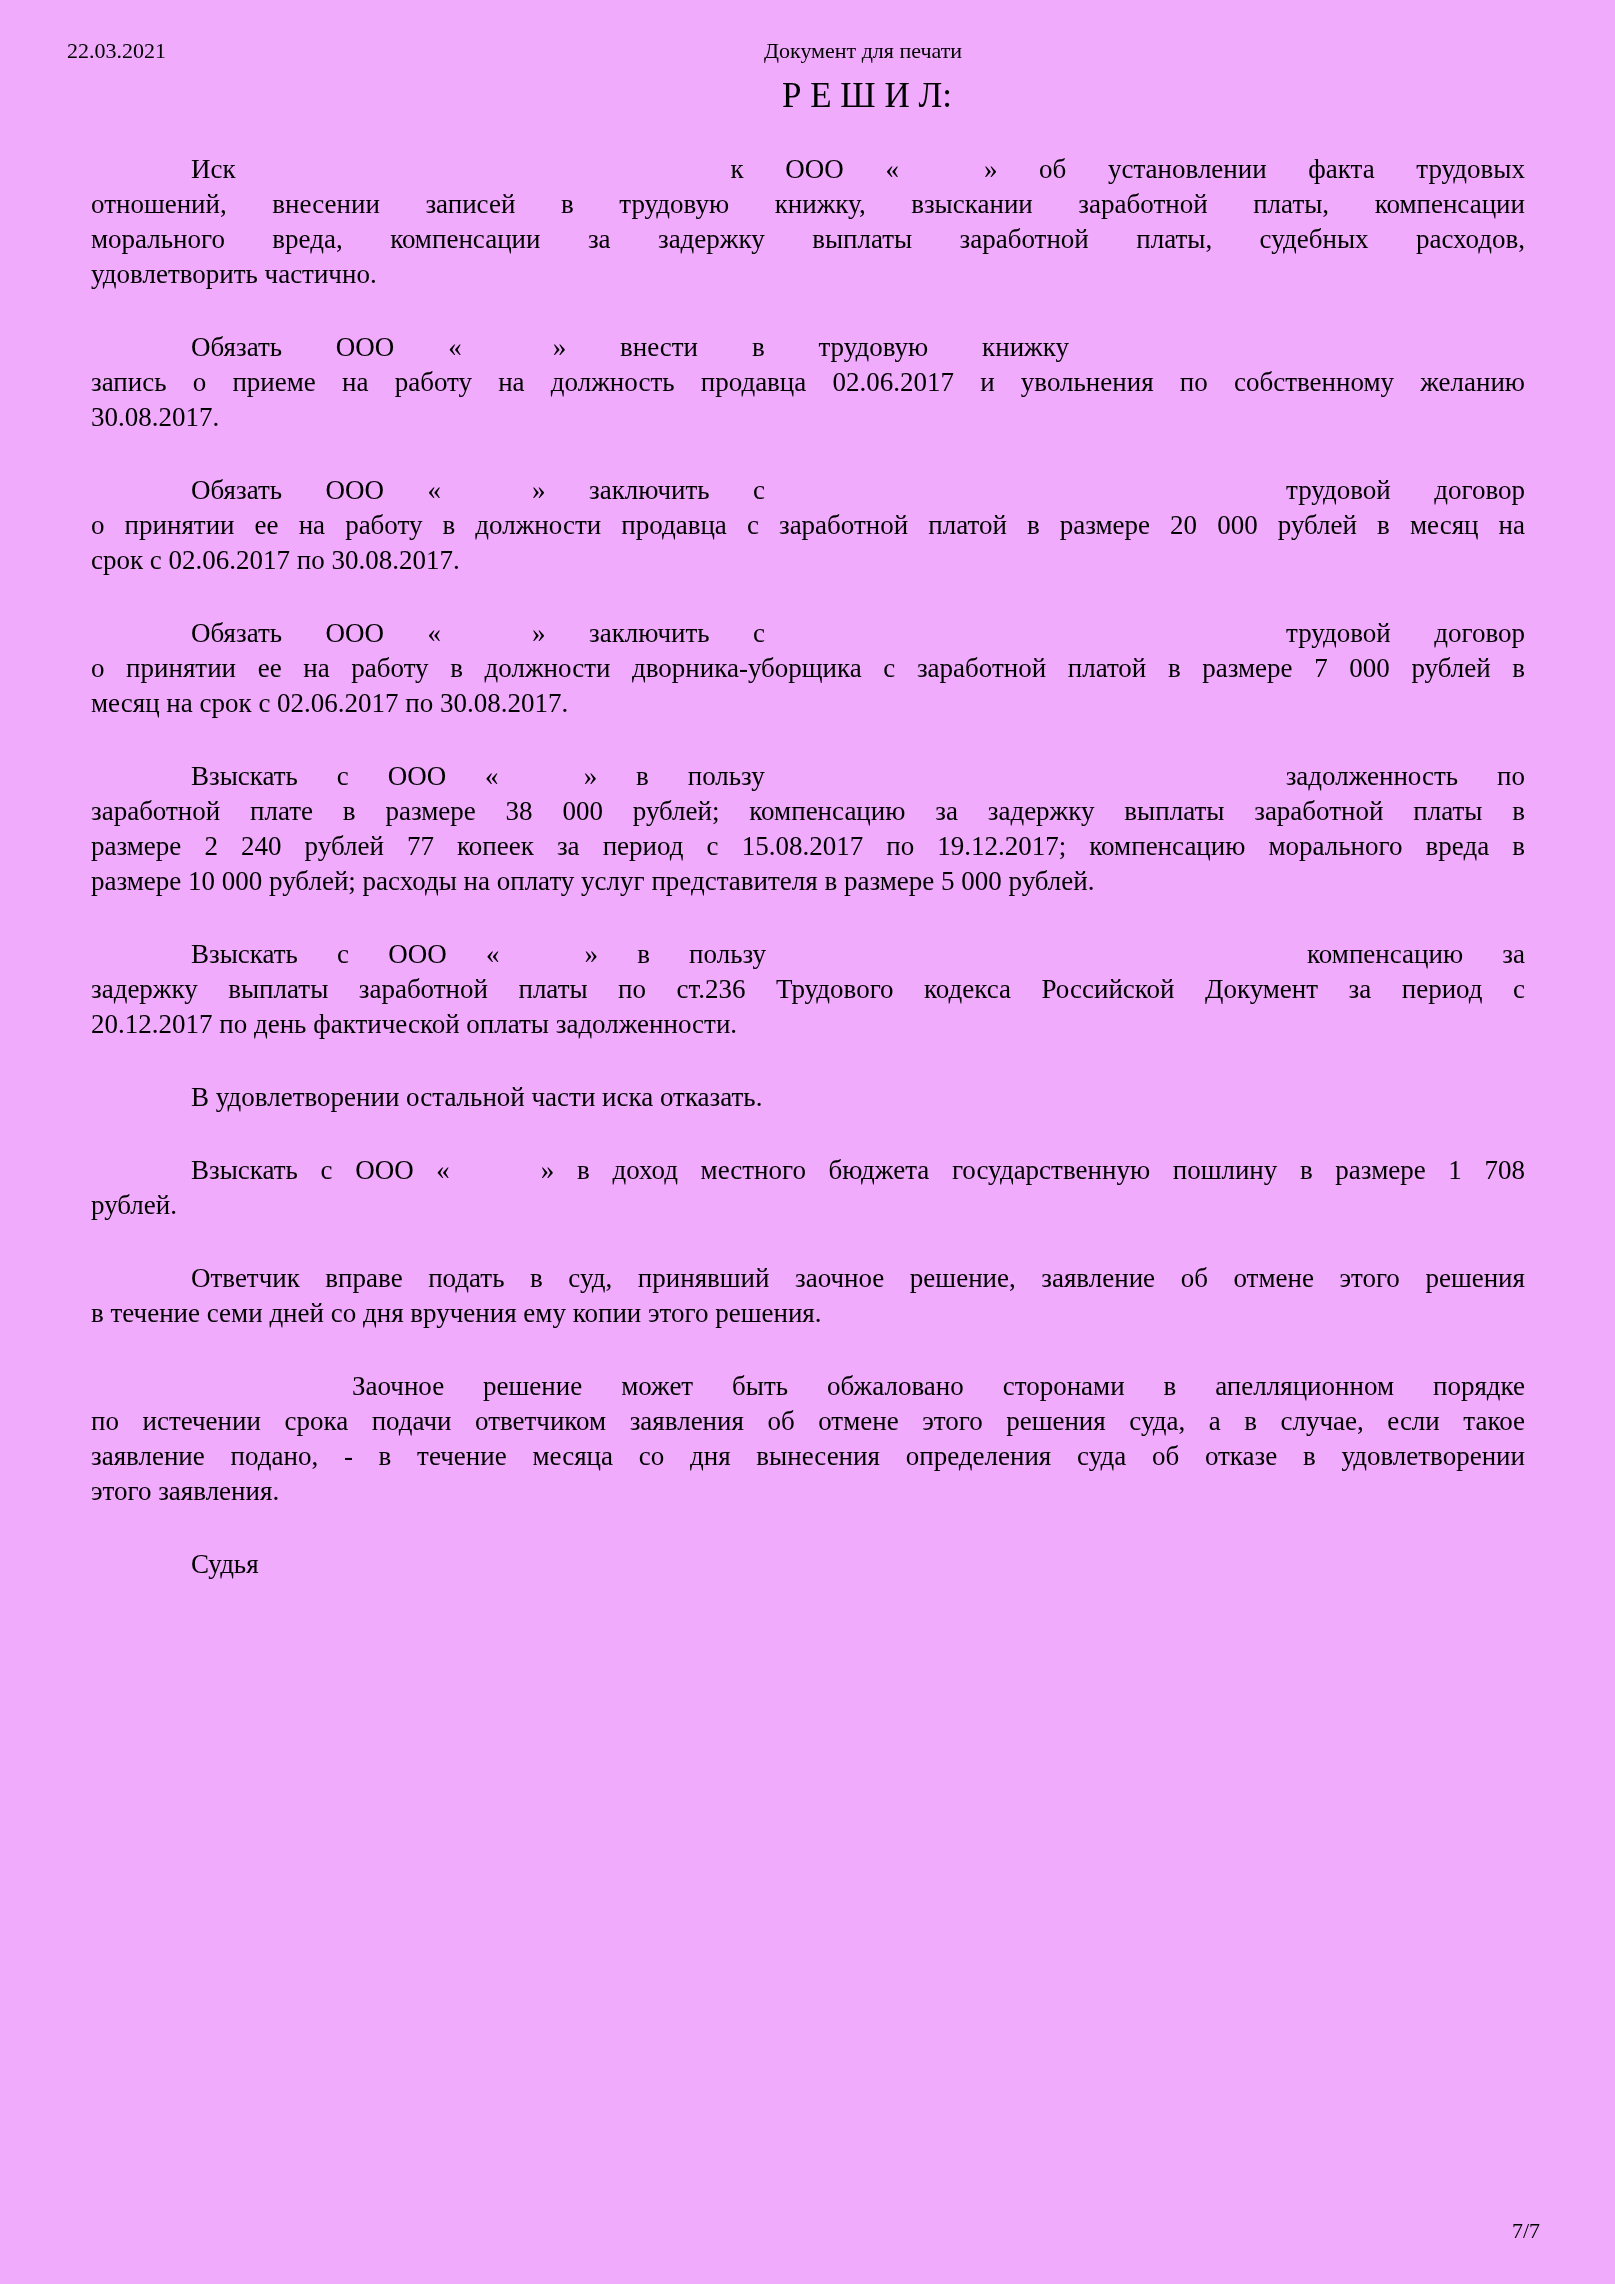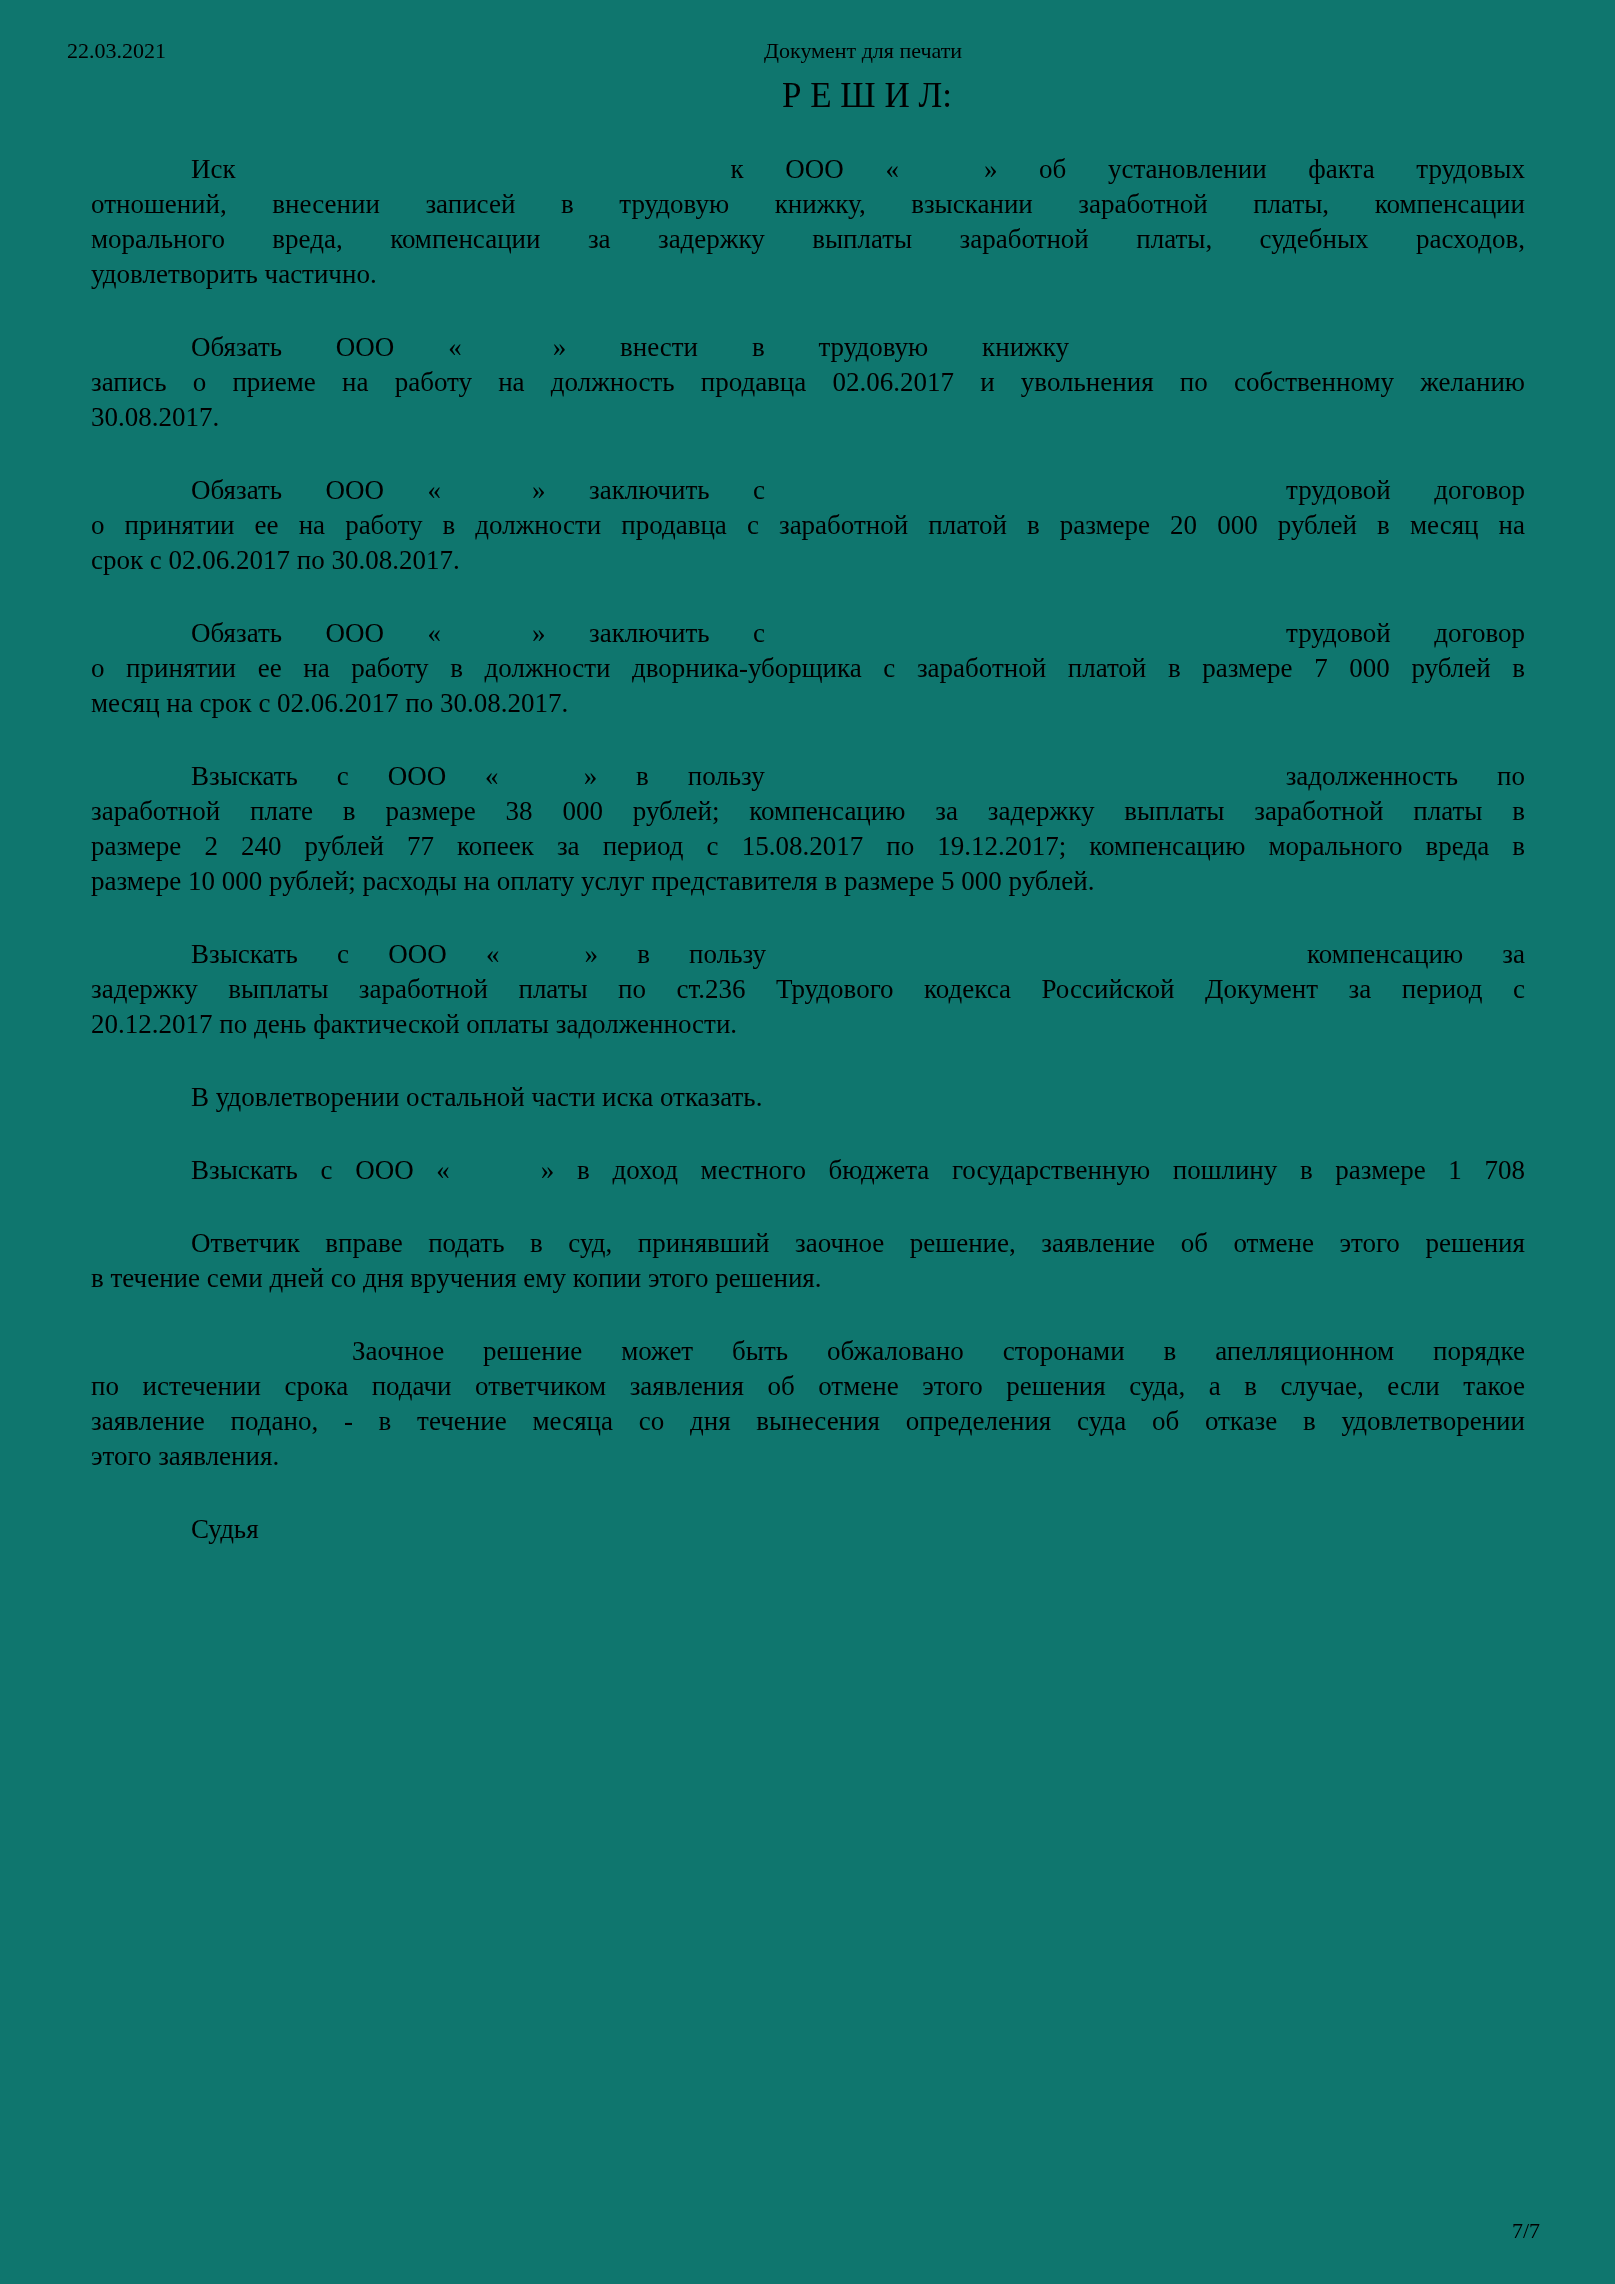--- a/index.html
+++ b/index.html
@@ -1,20 +1,20 @@
 <!DOCTYPE html>
 <html style="font-size:10.4px"><head>
 <meta charset="utf-8">
 <style>
   html,body{margin:0;padding:0;background:#ffffff;}
   .page{
     position:relative;
     width:1616px;
     height:2284px;
-    background:#0f766e;
+    background:#f0abfc;
     color:#000000;
     font-family:"Liberation Serif","DejaVu Serif",serif;
     overflow:hidden;
   }
   .hdr{
     position:absolute;
     top:38px;
     font-size:22px;
     line-height:26px;
     white-space:pre;
@@ -107,20 +107,21 @@
         <div class="para">
           <div class="line just" style="padding-left: 100px;"><span>Взыскать с ООО «</span><span class="gap" style="width: 85px;"></span><span>» в пользу</span><span class="gap" style="width: 541px;"></span><span>компенсацию за</span></div>
           <div class="line just"><span>задержку выплаты заработной платы по ст.236 Трудового кодекса Российской Документ за период с</span></div>
           <div class="line"><span>20.12.2017 по день фактической оплаты задолженности.</span></div>
         </div>
         <div class="para">
           <div class="line" style="padding-left: 100px;"><span>В удовлетворении остальной части иска отказать.</span></div>
         </div>
         <div class="para">
           <div class="line just" style="padding-left: 100px;"><span>Взыскать с ООО «</span><span class="gap" style="width: 91px;"></span><span>» в доход местного бюджета государственную пошлину в размере 1&nbsp;708</span></div>
+          <div class="line"><span>рублей.</span></div>
         </div>
         <div class="para">
           <div class="line just" style="padding-left: 100px;"><span>Ответчик вправе подать в суд, принявший заочное решение, заявление об отмене этого решения</span></div>
           <div class="line"><span>в течение семи дней со дня вручения ему копии этого решения.</span></div>
         </div>
         <div class="para">
           <div class="line just" style="padding-left: 261px;"><span>Заочное решение может быть обжаловано сторонами в апелляционном порядке</span></div>
           <div class="line just"><span>по истечении срока подачи ответчиком заявления об отмене этого решения суда, а в случае, если такое</span></div>
           <div class="line just"><span>заявление подано, - в течение месяца со дня вынесения определения суда об отказе в удовлетворении</span></div>
           <div class="line"><span>этого заявления.</span></div>

